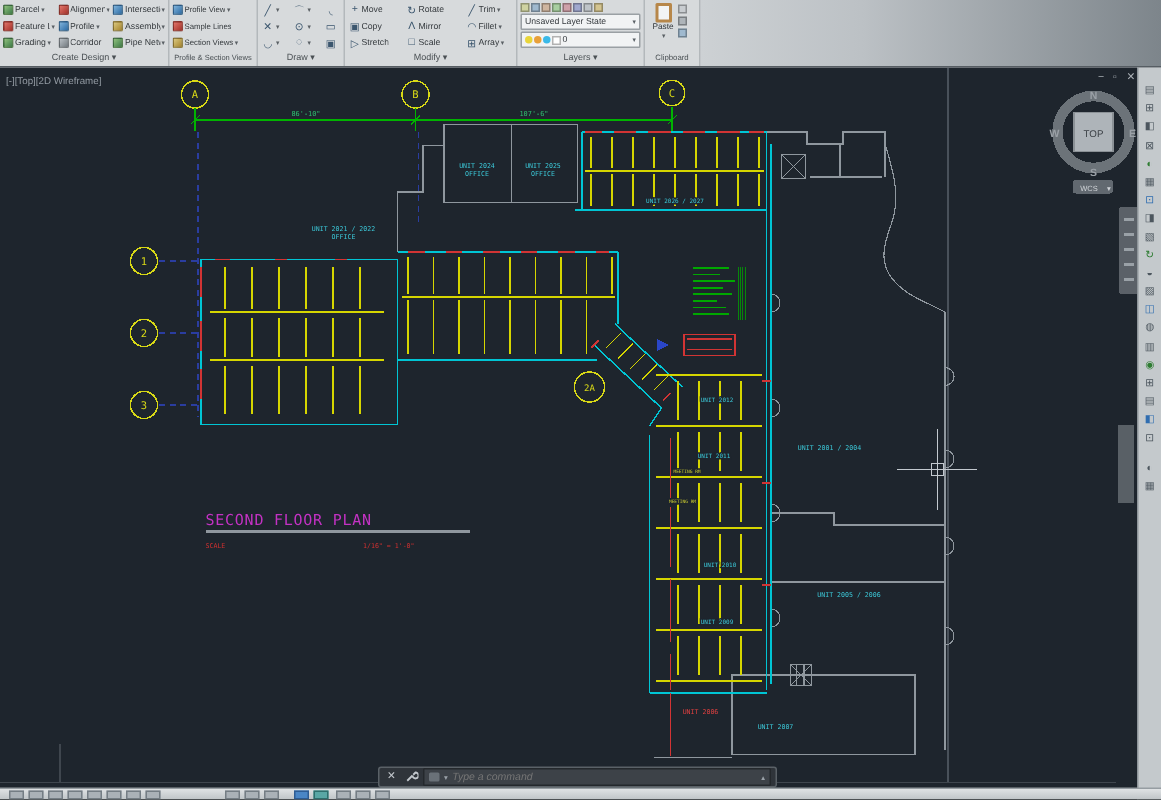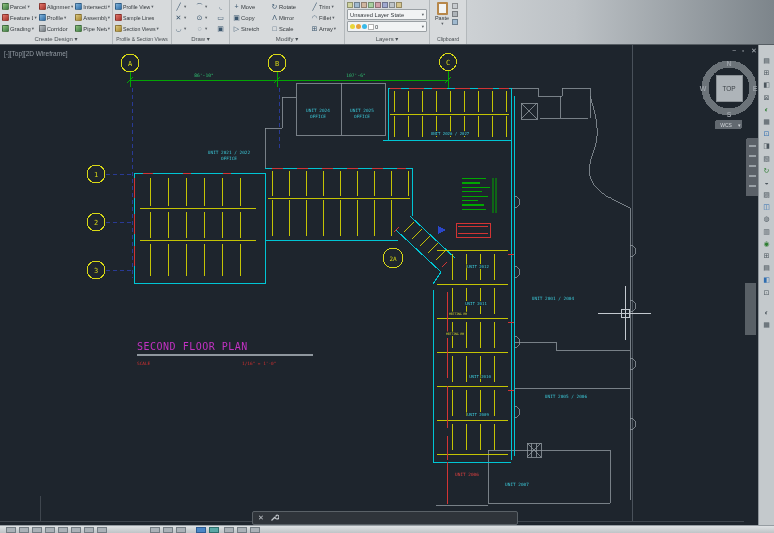--- a/index.html
+++ b/index.html
@@ -478,20 +478,26 @@
     <div class="tb-ic">▦</div>
   </div>
 
   <div class="cmdbar">
     <div class="cmd-btn">✕</div>
     <div class="cmd-btn">
       <svg width="9" height="9" viewBox="0 0 9 9">
           <path d="M1.5 7.5L5 4 M5 4a2 2 0 1 0 2-2L5.5 3.5" stroke="#c3c8cd" stroke-width="1.2" fill="none"></path>
         </svg>
     </div>
+    <div class="cmd-field">
+      <span class="cmd-kbd"></span>
+      <span class="cmd-caret">▾</span>
+      <input class="cmd-input" placeholder="Type a command" style="">
+      <span class="cmd-caret">▴</span>
+    </div>
   </div>
 
   <div class="statusbar">
     <div class="sb-ic" style="left:6px;"></div>
     <div class="sb-ic" style="left:19px;"></div>
     <div class="sb-ic" style="left:32px;"></div>
     <div class="sb-ic" style="left:45px;"></div>
     <div class="sb-ic" style="left:58px;"></div>
     <div class="sb-ic" style="left:71px;"></div>
     <div class="sb-ic" style="left:84px;"></div>

